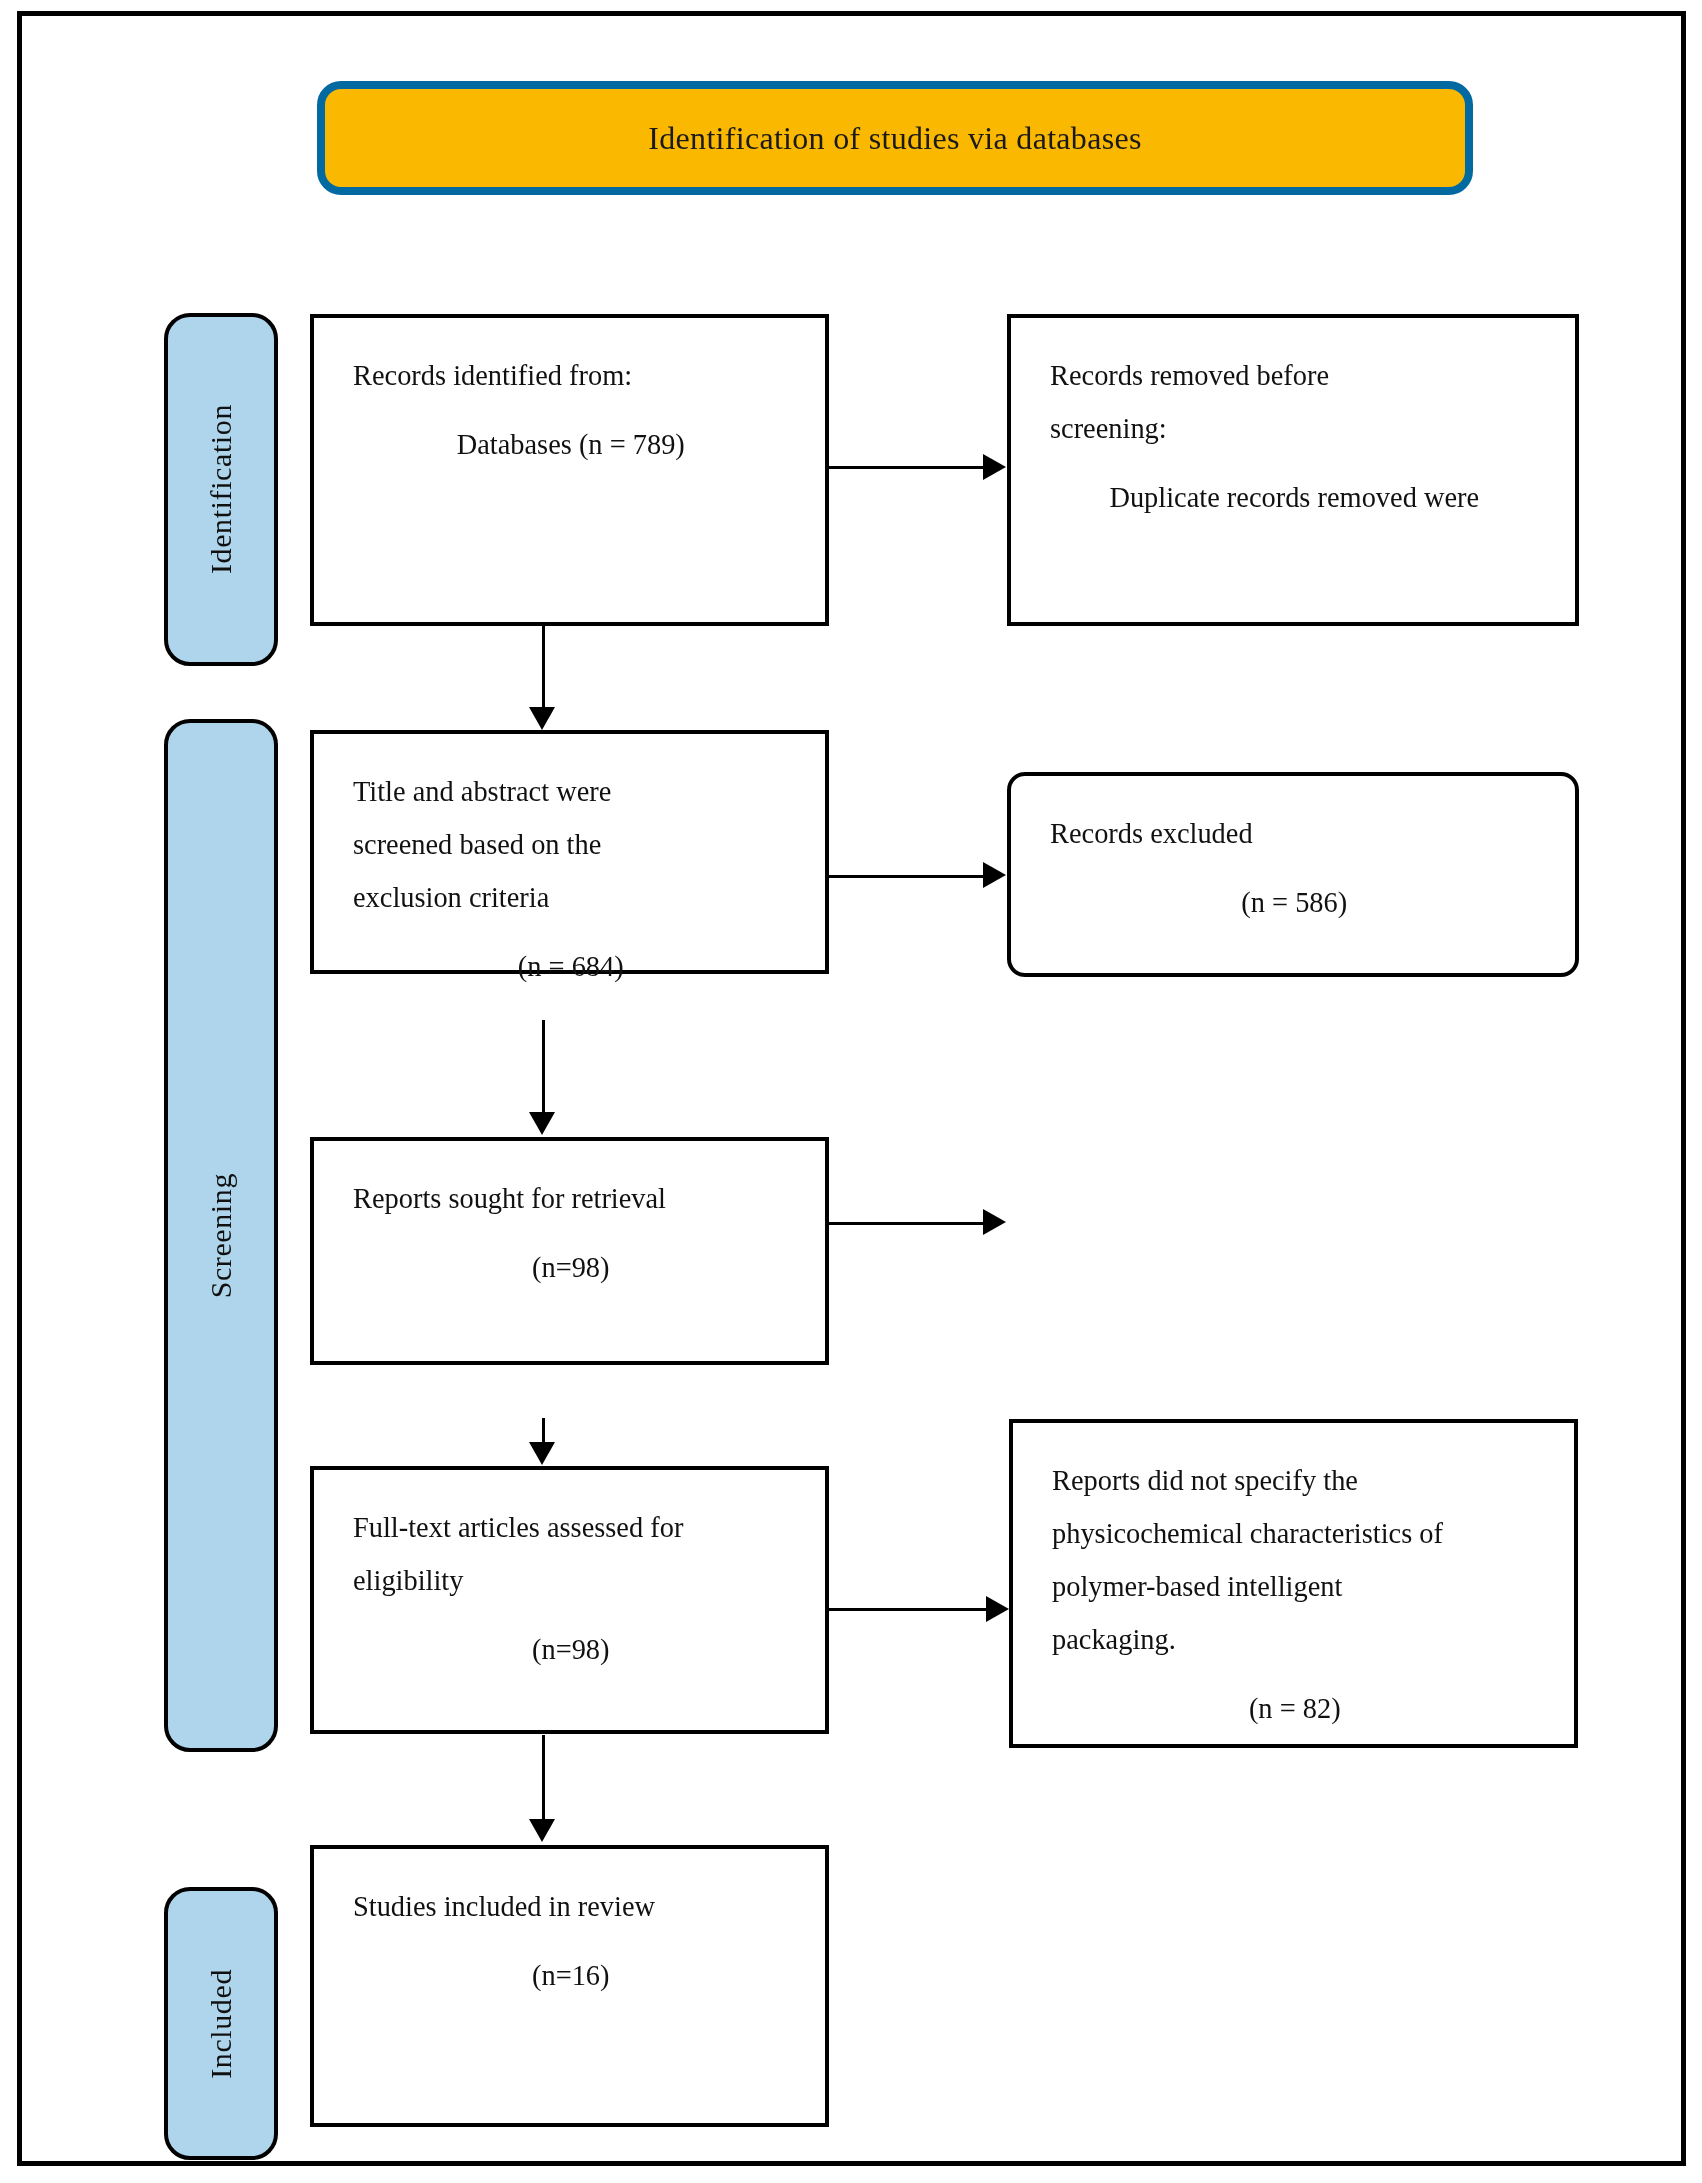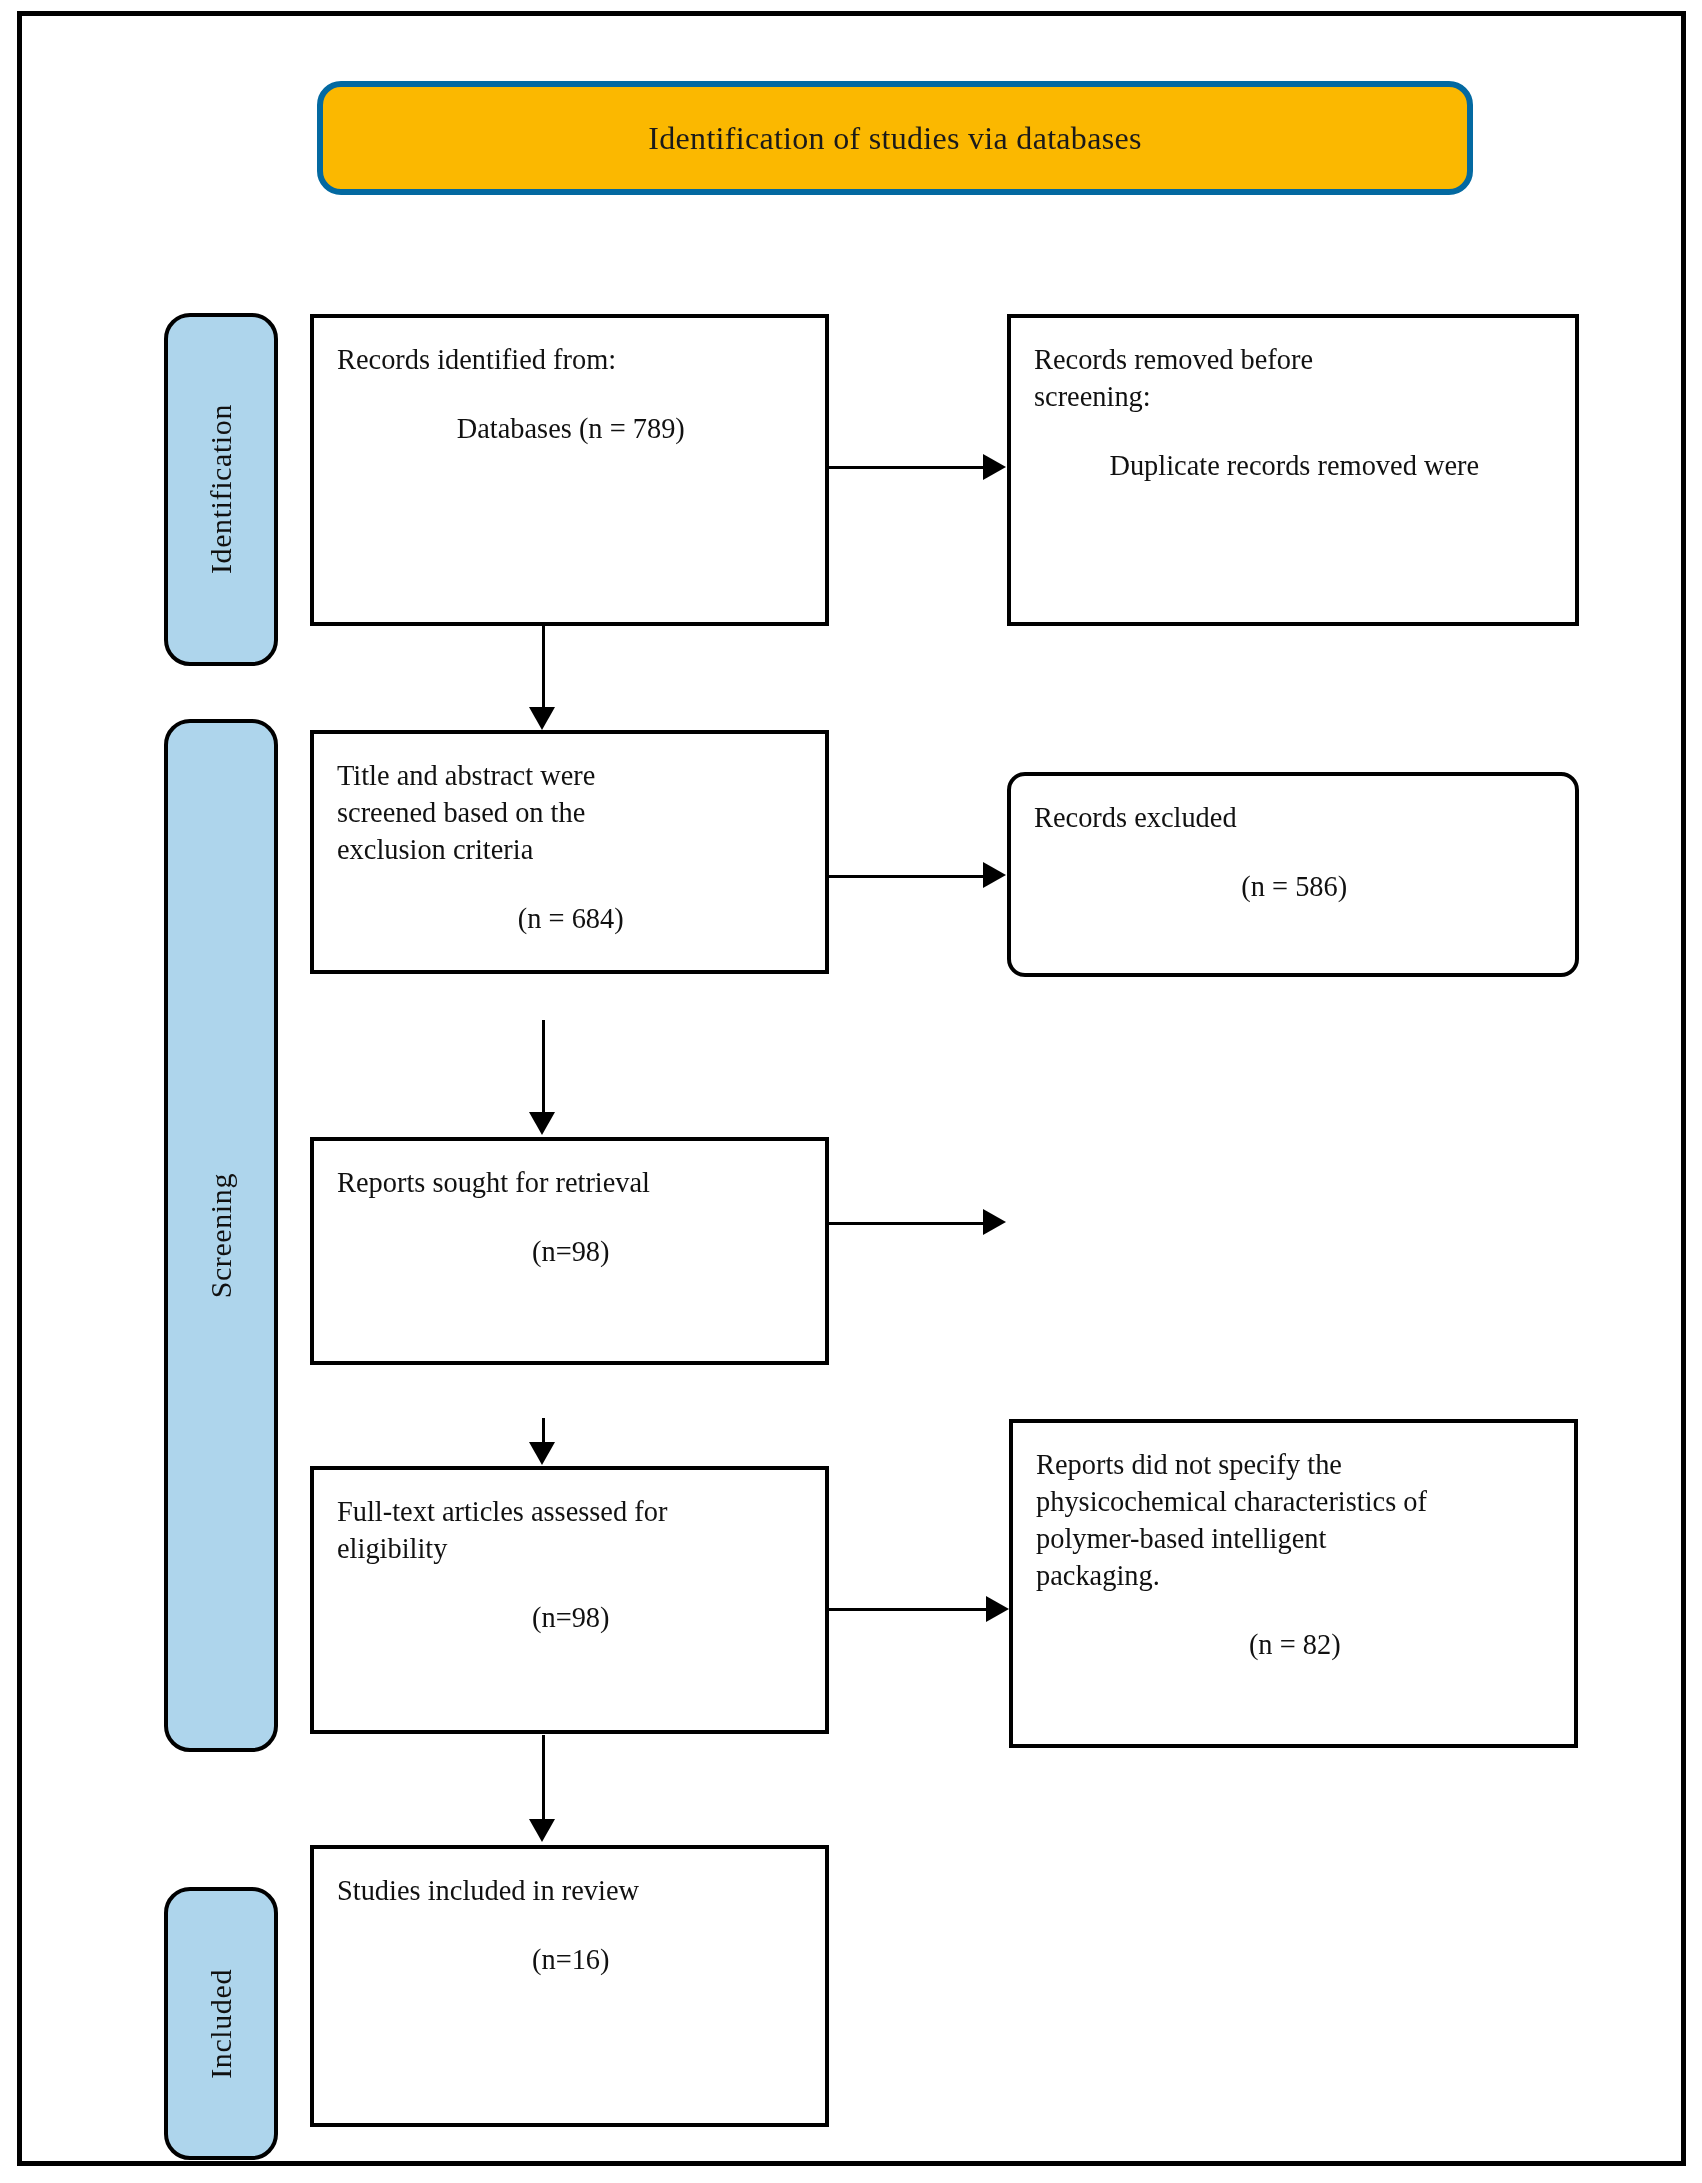--- a/index.html
+++ b/index.html
@@ -28,21 +28,21 @@
     box-sizing: border-box;
   }
   
   #header-banner {
     position: absolute;
     left: 317px;
     top: 81px;
     width: 1156px;
     height: 114px;
     background: #FBB800;
-    border: 6px solid #0369a1;
+    border: 8px solid #0369a1;
     border-radius: 24px;
     box-sizing: border-box;
     display: flex;
     align-items: center;
     justify-content: center;
   }
   #header-banner .banner-text {
     font-size: 32px;
     color: #1a1a1a;
     letter-spacing: 0.3px;
@@ -72,21 +72,21 @@
 
   
   .flow-box {
     position: absolute;
     background: #ffffff;
     border: 4px solid #000000;
     box-sizing: border-box;
     padding: 24px 20.5px 20.5px 23px;
   }
   .flow-box p {
-    margin: 0;
+    margin: 16px;
     font-size: 28.4px;
     line-height: 1.30;
     color: #111111;
   }
   .flow-box p.gap-above { margin-top: 32px; text-align: center; }
 
   #box-identified    { left: 310px;  top: 314px;  width: 519px;  height: 312px; }
   #box-removed       { left: 1007px; top: 314px;  width: 572px; height: 312px; }
   #box-screened      { left: 310px;  top: 730px; width: 519px;  height: 244px; }
   #box-excluded      { left: 1007px; top: 772px; width: 572px; height: 205px; border-radius: 18px; }

